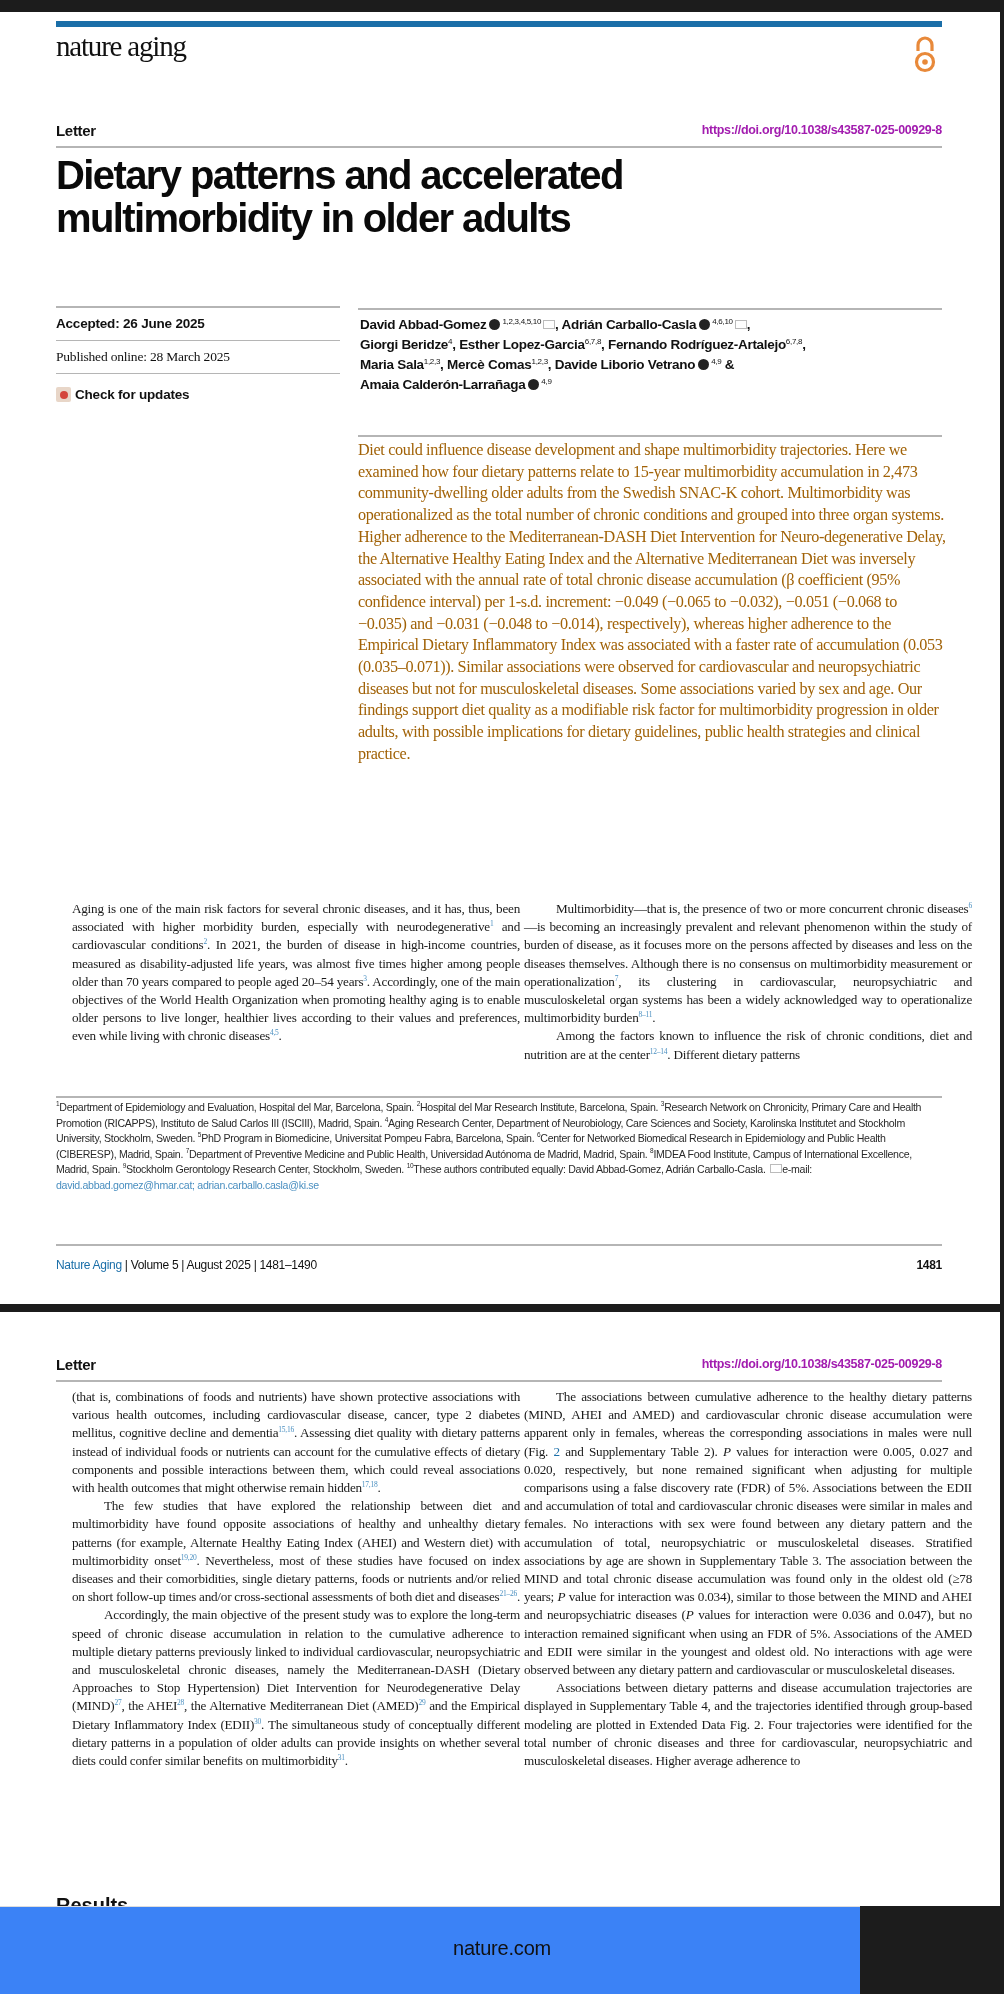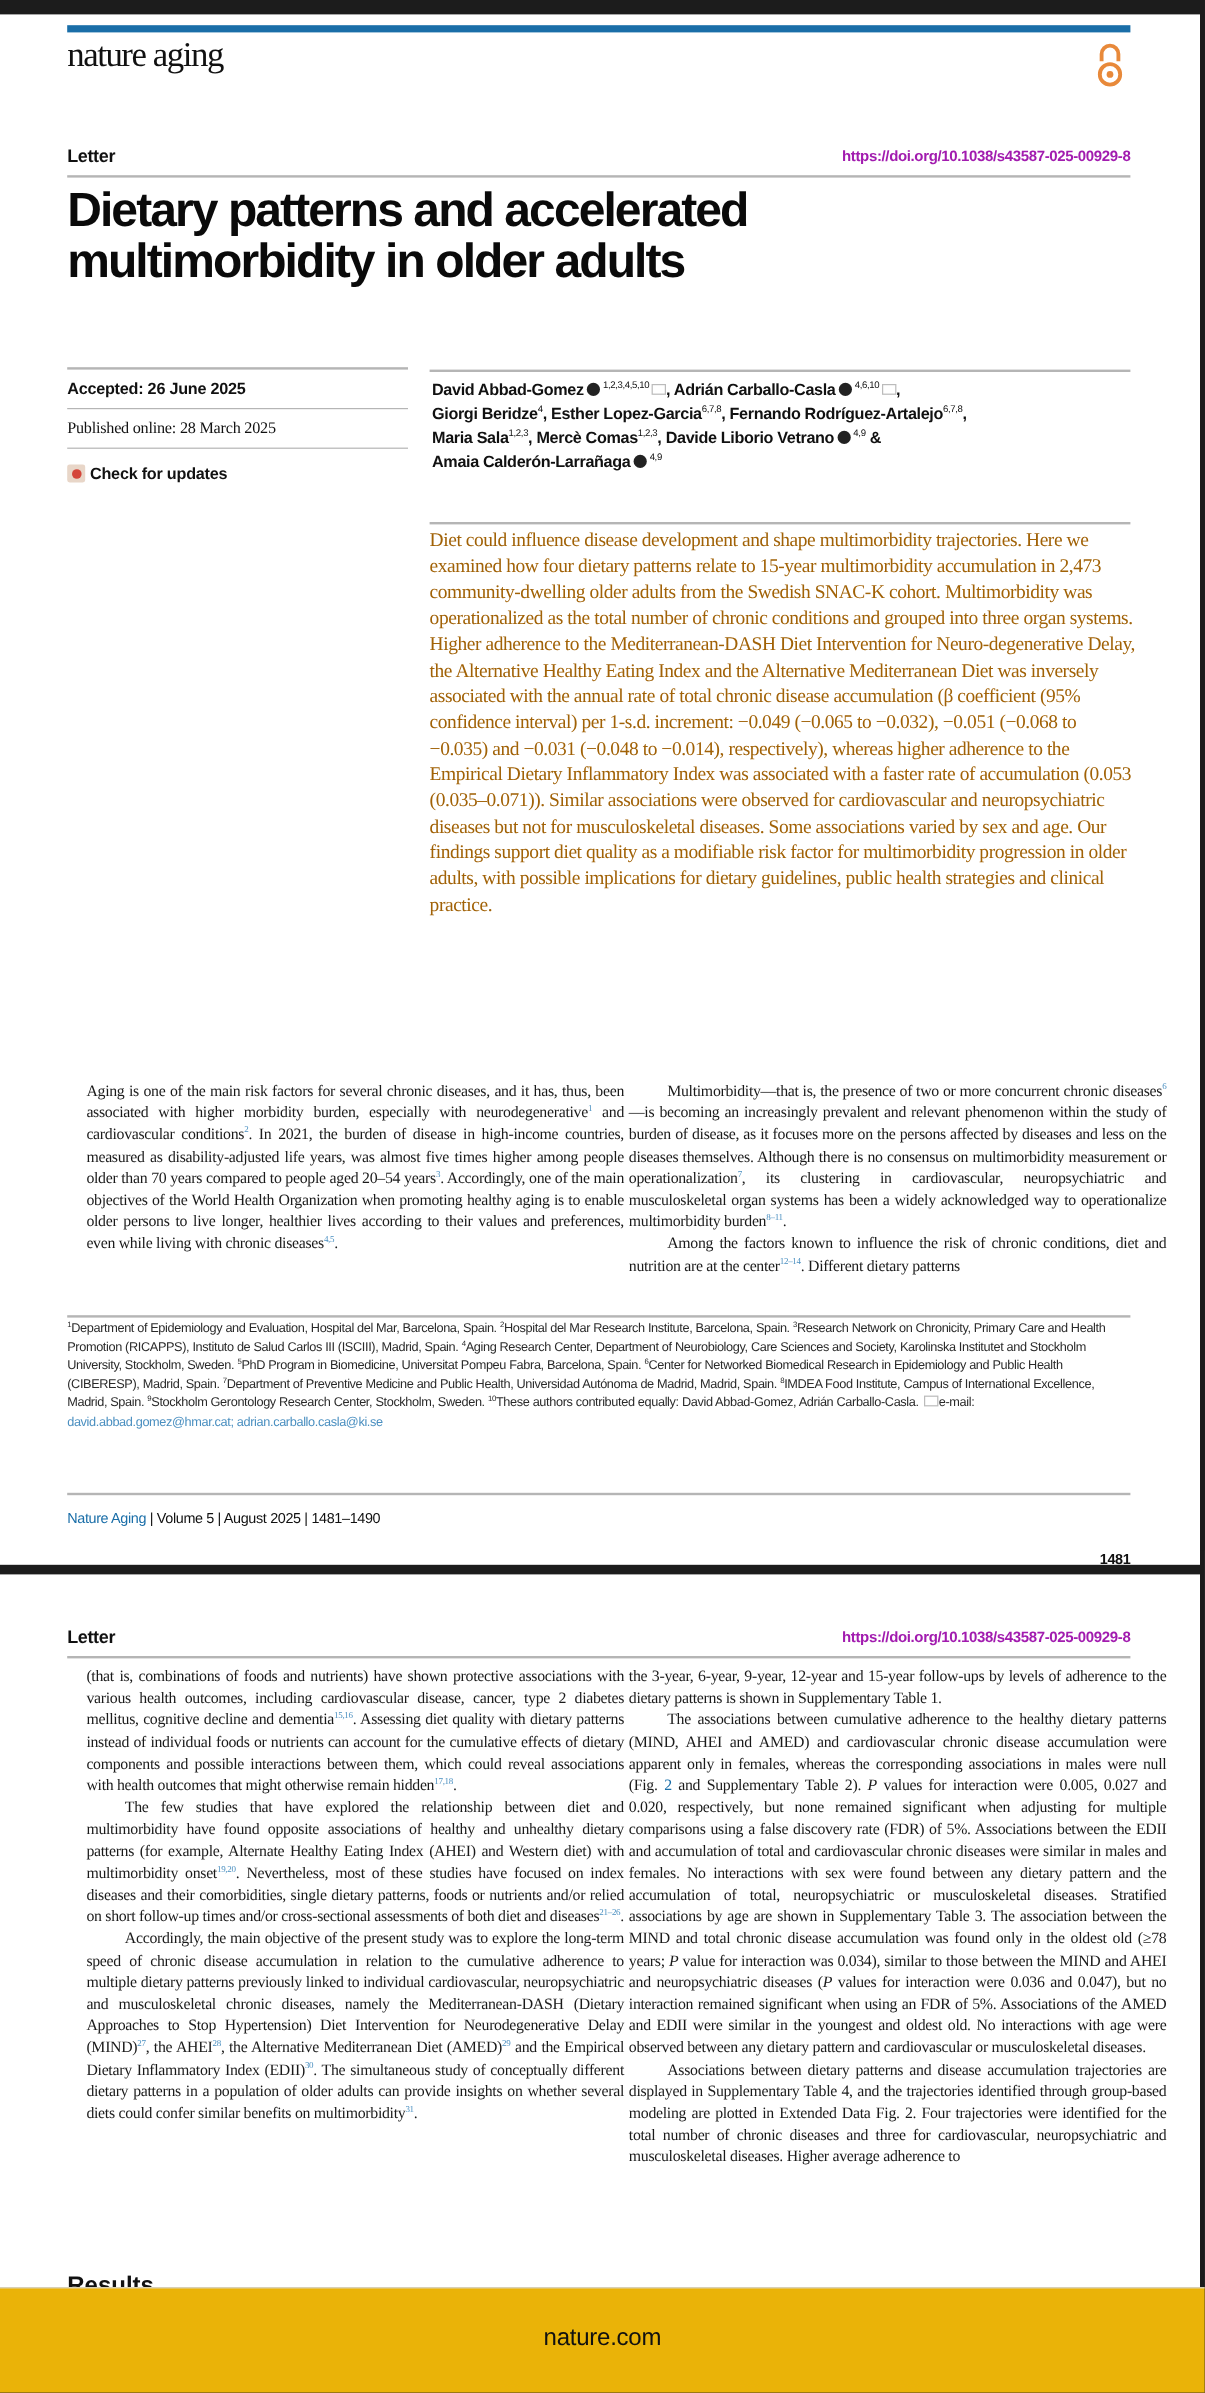--- a/index.html
+++ b/index.html
@@ -43,25 +43,25 @@
   .col sup { font-size: 7.5px; color: #4a8fc0; vertical-align: super; line-height: 0; }
   .col .figref { color: #1a6ea8; }
   .col i { font-style: italic; }
 
   .affil { position: absolute; left: 56px; top: 1088px; width: 886px; font-size: 10.6px; line-height: 15.6px; letter-spacing: -0.3px; color: #2a2a2a; }
   .affil sup { font-size: 6.5px; vertical-align: super; line-height: 0; }
   .affil .email { color: #4a8fc0; }
 
   .footer { position: absolute; left: 56px; width: 886px; font-size: 12px; letter-spacing: -0.3px; }
   .footer .j { color: #1a6ea8; }
-  .footer .pg { position: absolute; right: 0; top: 0; font-weight: bold; margin-top: 34px; }
+  .footer .pg { position: absolute; right: 0; top: 0; font-weight: bold; }
 
   .right-border { position: absolute; top: 0; left: 1000px; width: 4px; height: 1292px; background: #1c1c1c; }
 
-  .browser-bar { position: absolute; left: 0; top: 1906px; width: 1004px; height: 88px; background: #eab308; border-top: 1px solid #ddd; }
+  .browser-bar { position: absolute; left: 0; top: 1906px; width: 860px; height: 88px; background: #3b82f6; border-top: 1px solid #ddd; }
   .browser-bar .url { position: absolute; left: 0; width: 1004px; top: 30px; text-align: center; font-size: 20px; color: #111; letter-spacing: -0.2px; }
   .results-peek { position: absolute; left: 56px; top: 582px; font-size: 20px; font-weight: bold; color: #111; height: 12px; overflow: hidden; }
 </style>
 </head>
 <body>
 
 <div class="page" id="page1">
   <div class="topbar"></div>
   <div class="journal-logo">nature aging</div>
   <svg class="oa-icon" viewBox="0 0 24 40">
@@ -129,21 +129,20 @@
   <div class="hr" style="top:68px;"></div>
 
   <div class="col" style="left:56px; top:76px;">
     <p><span>(that is, combinations of foods and nutrients) have shown protective associations with various health outcomes, including cardiovascular disease, cancer, type 2 diabetes mellitus, cognitive decline and dementia</span><sup>15,16</sup><span>. Assessing diet quality with dietary patterns instead of individual foods or nutrients can account for the cumulative effects of dietary components and possible interactions between them, which could reveal associations with health outcomes that might otherwise remain hidden</span><sup>17,18</sup><span>.</span></p>
     <p class="indent"><span>The few studies that have explored the relationship between diet and multimorbidity have found opposite associations of healthy and unhealthy dietary patterns (for example, Alternate Healthy Eating Index (AHEI) and Western diet) with multimorbidity onset</span><sup>19,20</sup><span>. Nevertheless, most of these studies have focused on index diseases and their comorbidities, single dietary patterns, foods or nutrients and/or relied on short follow-up times and/or cross-sectional assessments of both diet and diseases</span><sup>21–26</sup><span>.</span></p>
     <p class="indent"><span>Accordingly, the main objective of the present study was to explore the long-term speed of chronic disease accumulation in relation to the cumulative adherence to multiple dietary patterns previously linked to individual cardiovascular, neuropsychiatric and musculoskeletal chronic diseases, namely the Mediterranean-DASH (Dietary Approaches to Stop Hypertension) Diet Intervention for Neurodegenerative Delay (MIND)</span><sup>27</sup><span>, the AHEI</span><sup>28</sup><span>, the Alternative Mediterranean Diet (AMED)</span><sup>29</sup><span> and the Empirical Dietary Inflammatory Index (EDII)</span><sup>30</sup><span>. The simultaneous study of conceptually different dietary patterns in a population of older adults can provide insights on whether several diets could confer similar benefits on multimorbidity</span><sup>31</sup><span>.</span></p>
   </div>
   <div class="results-peek">Results</div>
 
   <div class="col" style="left:508px; top:76px;">
-    <p>the 3-year, 6-year, 9-year, 12-year and 15-year follow-ups by levels of adherence to the dietary patterns is shown in Supplementary Table 1.</p>
     <p class="indent"><span>The associations between cumulative adherence to the healthy dietary patterns (MIND, AHEI and AMED) and cardiovascular chronic disease accumulation were apparent only in females, whereas the corresponding associations in males were null (Fig. </span><span class="figref">2</span><span> and Supplementary Table 2). </span><i>P</i><span> values for interaction were 0.005, 0.027 and 0.020, respectively, but none remained significant when adjusting for multiple comparisons using a false discovery rate (FDR) of 5%. Associations between the EDII and accumulation of total and cardiovascular chronic diseases were similar in males and females. No interactions with sex were found between any dietary pattern and the accumulation of total, neuropsychiatric or musculoskeletal diseases. Stratified associations by age are shown in Supplementary Table 3. The association between the MIND and total chronic disease accumulation was found only in the oldest old (≥78 years; </span><i>P</i><span> value for interaction was 0.034), similar to those between the MIND and AHEI and neuropsychiatric diseases (</span><i>P</i><span> values for interaction were 0.036 and 0.047), but no interaction remained significant when using an FDR of 5%. Associations of the AMED and EDII were similar in the youngest and oldest old. No interactions with age were observed between any dietary pattern and cardiovascular or musculoskeletal diseases.</span></p>
     <p class="indent">Associations between dietary patterns and disease accumulation trajectories are displayed in Supplementary Table 4, and the trajectories identified through group-based modeling are plotted in Extended Data Fig. 2. Four trajectories were identified for the total number of chronic diseases and three for cardiovascular, neuropsychiatric and musculoskeletal diseases. Higher average adherence to</p>
   </div>
 </div>
 
 <div class="browser-bar">
   <div class="url">nature.com</div>
 </div>
 
 </body></html>

